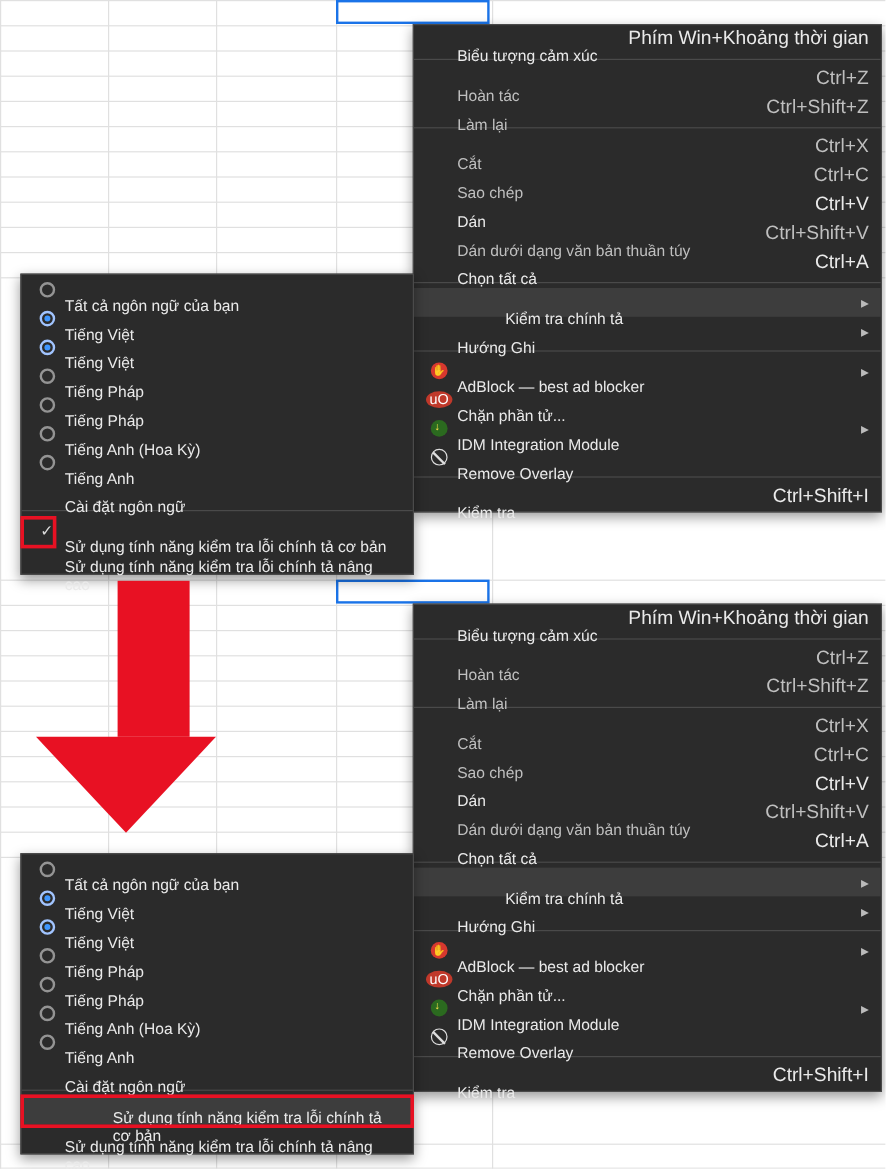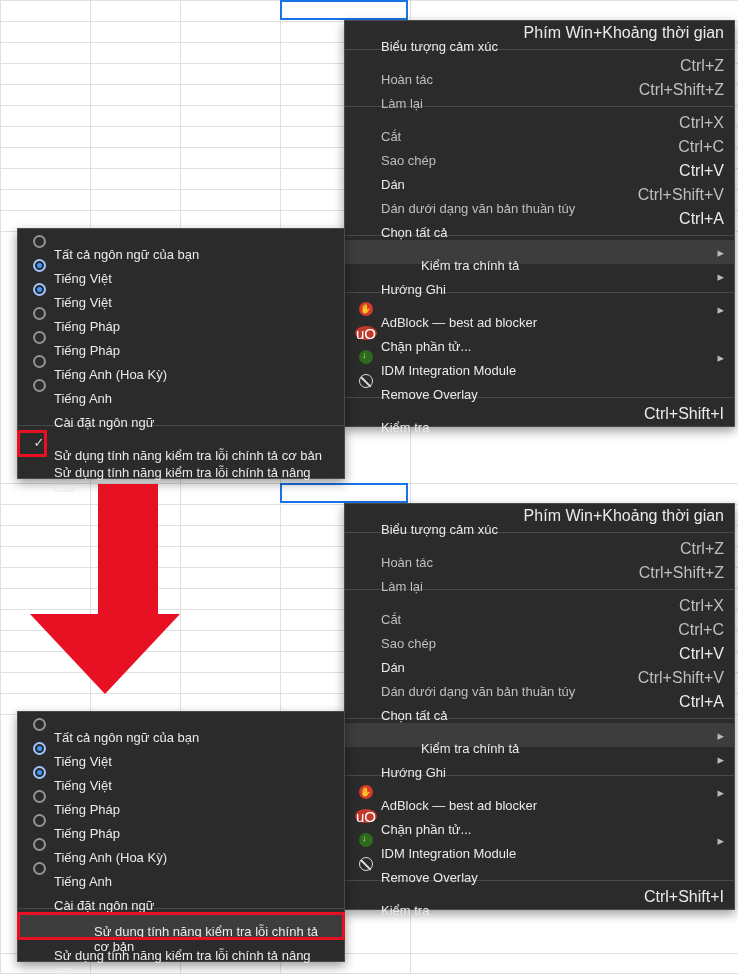--- a/index.html
+++ b/index.html
@@ -15,21 +15,21 @@
 .menu-item .shortcut { color: #bfbfbf; padding-left: 20px; font-size: 16px; }
 .menu-item.bright .label, .menu-item.bright .shortcut { color: #eaeaea; }
 .menu-item.highlight { background: #3d3d3d; gap: 40px; }
 .menu-sep { height: 1px; background: #4a4a4a; margin: 4px 0; }
 .submenu-arrow { color: #bbb; margin-left: auto; font-size: 13px; }
 .radio-ring { width: 13px; height: 13px; border: 2px solid #949494; border-radius: 50%; position: relative; }
 .radio-ring.blue { border-color: #a1c4ff; }
 .radio-ring.blue::after { content: ""; position: absolute; top: 2px; left: 2px; width: 5px; height: 5px; border-radius: 50%; background: #3e96ff; }
 .chk { color: #ddd; font-size: 13px; }
 .red-box { border: 3px solid #e81123; }
-.icon-circle { width: 38px; height: 14px; border-radius: 50%; display: flex; align-items: center; justify-content: center; font-size: 15px; color: #fff; }
+.icon-circle { width: 38px; height: 14px; border-radius: 50%; display: flex; align-items: center; justify-content: center; font-size: 12px; color: #fff; }
 .icon-hand { width: 14px; height: 14px; border-radius: 50%; background: #d7382e; display: flex; align-items: center; justify-content: center; color: #fff; font-size: 9px; }
 .idm-icon { width: 14px; height: 14px; border-radius: 50%; background: #2b6a1f; position: relative; }
 .idm-icon::after { content: "↓"; position: absolute; font-size: 9px; color: #fde04b; left: 3px; top: 0; }
 .overlay-icon { width: 14px; height: 14px; border-radius: 50%; border: 1.5px solid #ddd; position: relative; }
 .overlay-icon::after { content: ""; position: absolute; width: 14px; height: 1.5px; background: #ddd; top: 5.5px; left: -1px; transform: rotate(45deg); }
 .arrow-down { position: absolute; }
 .arrow-shaft { width: 60px; height: 130px; background: #e81123; margin: 0 auto; }
 .arrow-head { width: 0; height: 0; border-left: 75px solid transparent; border-right: 75px solid transparent; border-top: 80px solid #e81123; }
 </style>
 </head>

